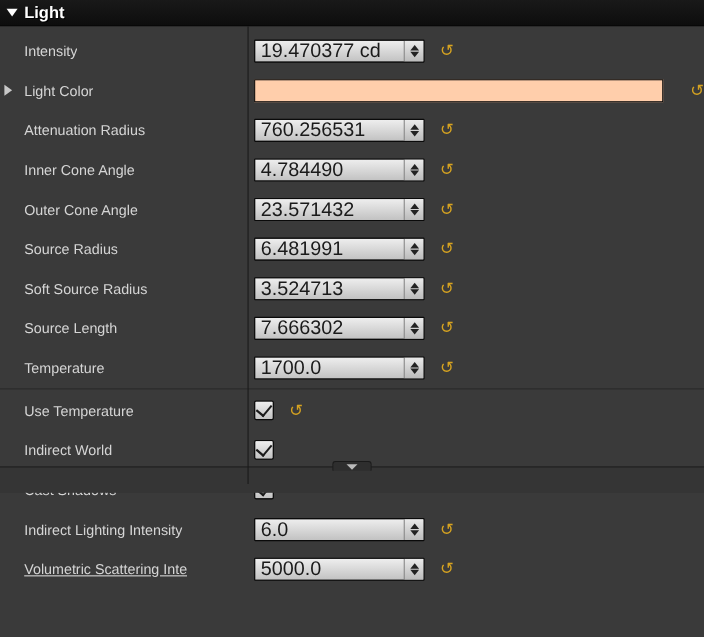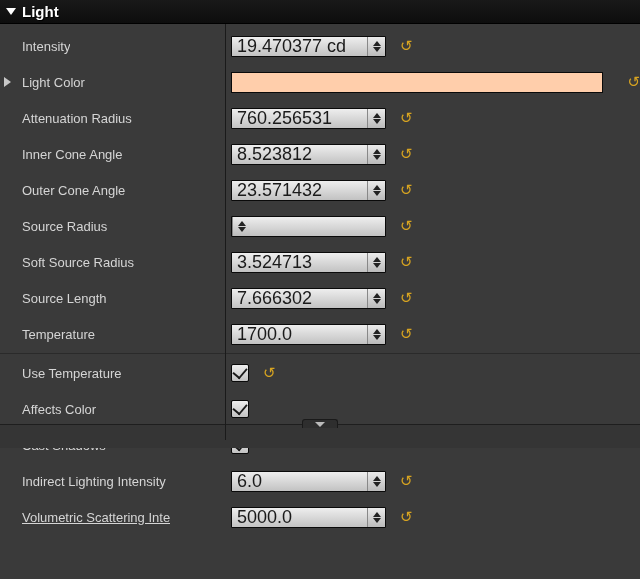--- a/index.html
+++ b/index.html
@@ -265,21 +265,21 @@
       </div>
     </div>
 
     <div class="row">
       <div class="label-col">
         <div class="expander"></div>
         <div class="label">Inner Cone Angle</div>
       </div>
       <div class="value-col">
         <div class="spinbox">
-          <div class="num">8.523812</div>
+          <div class="num">4.784490</div>
           <div class="arrows">
               <div class="aup"></div>
               <div class="adown"></div>
             </div>
         </div>
         <span class="reset">↺</span>
       </div>
     </div>
 
     <div class="row">
@@ -299,20 +299,21 @@
       </div>
     </div>
 
     <div class="row">
       <div class="label-col">
         <div class="expander"></div>
         <div class="label">Source Radius</div>
       </div>
       <div class="value-col">
         <div class="spinbox">
+          <div class="num">6.481991</div>
           <div class="arrows">
               <div class="aup"></div>
               <div class="adown"></div>
             </div>
         </div>
         <span class="reset">↺</span>
       </div>
     </div>
 
     <div class="row">
@@ -375,21 +376,21 @@
       </div>
       <div class="value-col">
         <div class="chk checked"></div>
         <span class="reset">↺</span>
       </div>
     </div>
 
     <div class="row">
       <div class="label-col">
         <div class="expander"></div>
-        <div class="label">Affects Color</div>
+        <div class="label">Indirect World</div>
       </div>
       <div class="value-col">
         <div class="chk checked"></div>
       </div>
     </div>
 
     <div class="row">
       <div class="label-col">
         <div class="expander"></div>
         <div class="label">Cast Shadows</div>

